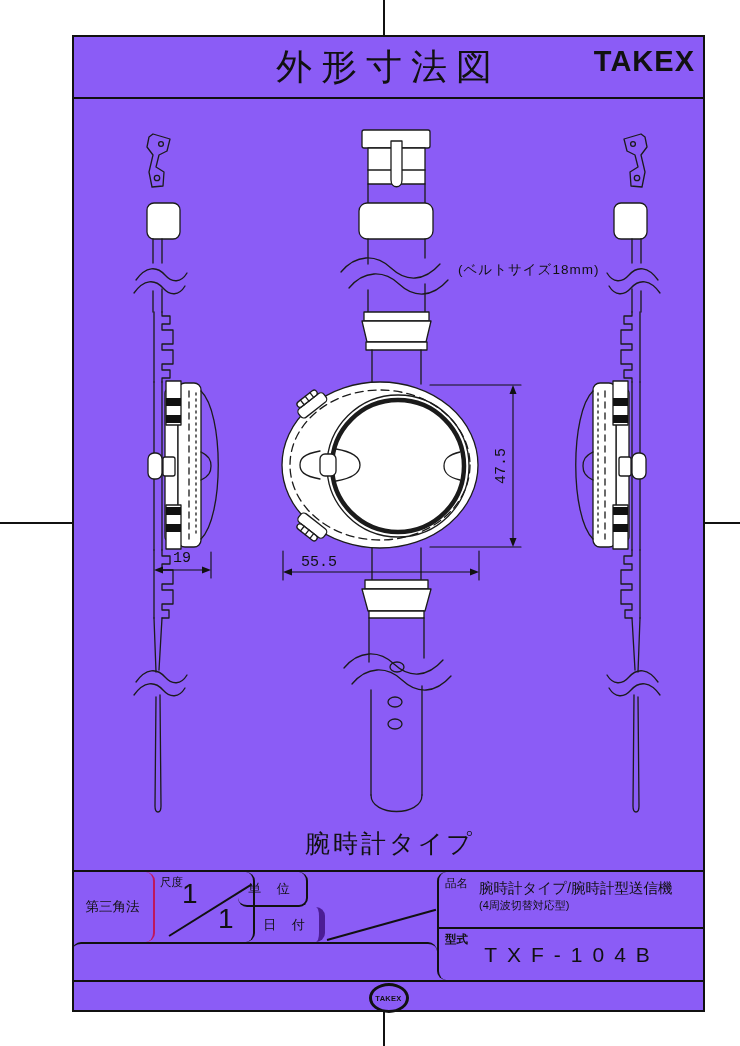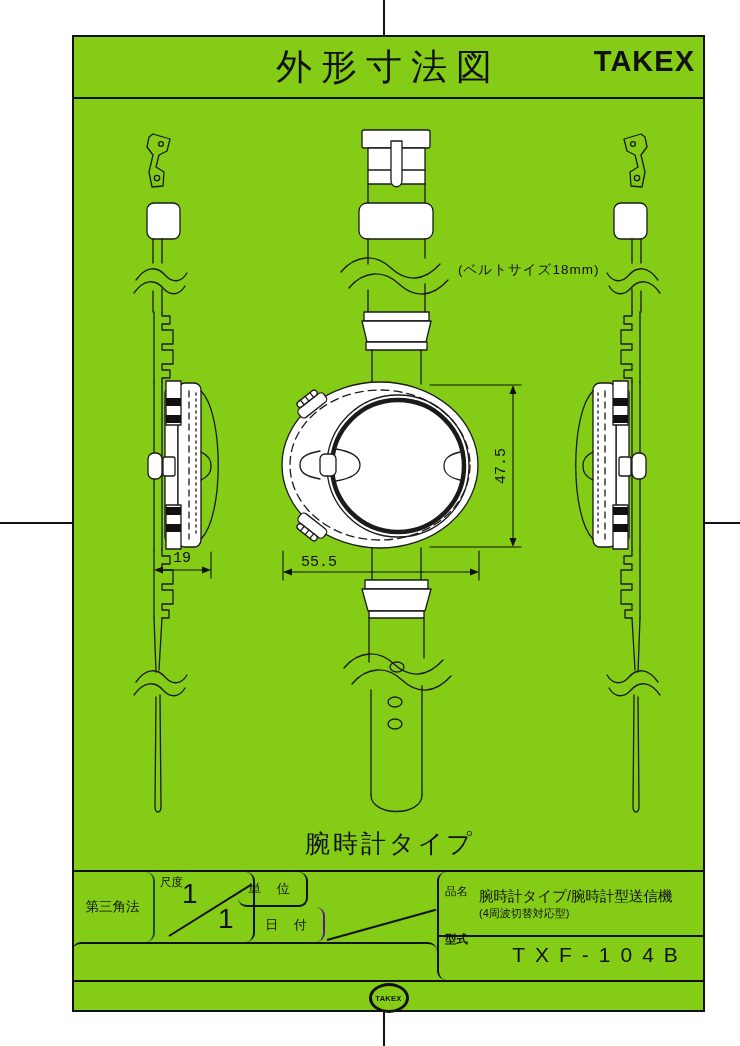--- a/index.html
+++ b/index.html
@@ -3,21 +3,21 @@
 <meta charset="utf-8">
 <style>
   html,body{margin:0;padding:0;background:#ffffff;}
   .page{
     position:relative;width:740px;height:1046px;background:#fff;
     font-family:"Liberation Sans","DejaVu Sans",sans-serif;color:#111;
     overflow:hidden;
   }
   
   .frame{position:absolute;left:72px;top:35px;width:629px;height:973px;
-    border:2.5px solid #111;background:#84cc16;}
+    border:2.5px solid #111;background:#8b5cf6;}
   .header{position:absolute;left:0;top:0;width:100%;height:60px;
     border-bottom:2.5px solid #111;}
   .doc-title{position:absolute;left:0;right:0;top:0;height:60px;line-height:60px;
     text-align:center;font-size:36px;font-weight:500;letter-spacing:9px;}
   .brand{position:absolute;right:8px;top:8px;font-size:29px;font-weight:bold;
     letter-spacing:1px;font-family:"Liberation Sans",sans-serif;}
   
   .mark{position:absolute;background:#111;}
   .mark-top{left:383px;top:0;width:2px;height:35px;}
   .mark-bottom{left:383px;top:1010px;width:2px;height:36px;}
@@ -25,50 +25,50 @@
   .mark-right{left:703px;top:522px;width:37px;height:2px;}
   
   svg.drawing{position:absolute;left:0;top:0;width:740px;height:1046px;}
   .dimtxt{font-family:"Liberation Mono","DejaVu Sans Mono",monospace;font-size:15px;fill:#111;}
   .notetxt{font-family:"Liberation Sans",sans-serif;font-size:13.5px;fill:#111;letter-spacing:1px;}
   .captxt{font-family:"Liberation Sans",sans-serif;font-size:25px;fill:#111;letter-spacing:3px;}
   
   .tblock{position:absolute;left:72px;top:870px;width:633px;height:142px;
     border-top:2.5px solid #111;box-sizing:border-box;}
   .cell{position:absolute;box-sizing:border-box;border-radius:9px;}
-  .c-proj{left:0;top:0;width:83px;height:70px;border-right:2px solid #14532d;
+  .c-proj{left:0;top:0;width:83px;height:70px;border-right:2px solid #be185d;
     display:flex;align-items:center;justify-content:center;font-size:13.5px;}
   .c-scale{left:83px;top:0;width:100px;height:70px;border-right:2px solid #111;}
   .c-scale .lbl{position:absolute;left:5px;top:3px;font-size:11.5px;}
   .c-scale .num1{position:absolute;left:27px;top:6px;font-size:28px;}
   .c-scale .num2{position:absolute;left:63px;top:31px;font-size:28px;}
   .c-scale .slash{position:absolute;left:14px;top:63px;width:97px;height:1.8px;
     background:#111;transform:rotate(-32deg);transform-origin:left center;}
   .c-unit-l{left:166px;top:0;width:70px;height:35px;border-right:2px solid #111;
     border-bottom:2px solid #111;display:flex;align-items:center;justify-content:center;
     font-size:13px;letter-spacing:6px;}
   .c-unit-v{left:253px;top:0;width:112px;height:35px;border-bottom:2px solid #111;
     display:flex;align-items:center;justify-content:center;font-size:21px;font-weight:bold;
     letter-spacing:8px;}
-  .c-date-l{left:183px;top:35px;width:70px;height:35px;border-right:2px solid #4c1d95;
+  .c-date-l{left:183px;top:35px;width:70px;height:35px;border-right:6px solid #4c1d95;
     display:flex;align-items:center;justify-content:center;font-size:13px;letter-spacing:6px;}
   .c-date-v{left:253px;top:35px;width:112px;height:35px;overflow:visible;}
   .c-date-v .slash{position:absolute;left:2px;top:32px;width:113px;height:1.8px;
     background:#111;transform:rotate(-15.5deg);transform-origin:left center;}
   .c-empty{left:0;top:70px;width:365px;height:38px;border-top:2px solid #111;}
   .r-sec{left:365px;top:0;width:268px;height:108px;border-left:2px solid #111;}
-  .r-product{position:absolute;left:0;top:8px;width:100%;height:57px;
+  .r-product{position:absolute;left:0;top:0;width:100%;height:57px;
     border-bottom:2px solid #111;box-sizing:border-box;}
   .r-product .lbl{position:absolute;left:6px;top:4px;font-size:11.5px;}
   .r-product .l1{position:absolute;left:40px;top:7px;font-size:14.5px;white-space:nowrap;}
   .r-product .l2{position:absolute;left:40px;top:26px;font-size:11px;white-space:nowrap;}
   .r-model{position:absolute;left:0;top:57px;width:100%;height:51px;}
   .r-model .lbl{position:absolute;left:6px;top:3px;font-size:11.5px;font-weight:bold;}
   .r-model .val{position:absolute;left:0;top:14px;width:100%;text-align:center;
-    font-size:21px;font-weight:500;letter-spacing:10px;padding-left:28px;}
+    font-size:21px;font-weight:500;letter-spacing:10px;}
   .tfooter{position:absolute;left:0;top:108px;width:633px;height:34px;
     border-top:2.5px solid #111;display:flex;align-items:center;justify-content:center;
     gap:9px;box-sizing:border-box;}
   .oval-logo{width:34px;height:24px;border:3.5px solid #111;border-radius:50%;
     display:flex;align-items:center;justify-content:center;font-size:7.5px;font-weight:bold;
     letter-spacing:.3px;flex:0 0 auto;}
   .company{font-size:15.5px;font-weight:bold;letter-spacing:.4px;white-space:nowrap;}
 </style>
 </head>
 <body>

